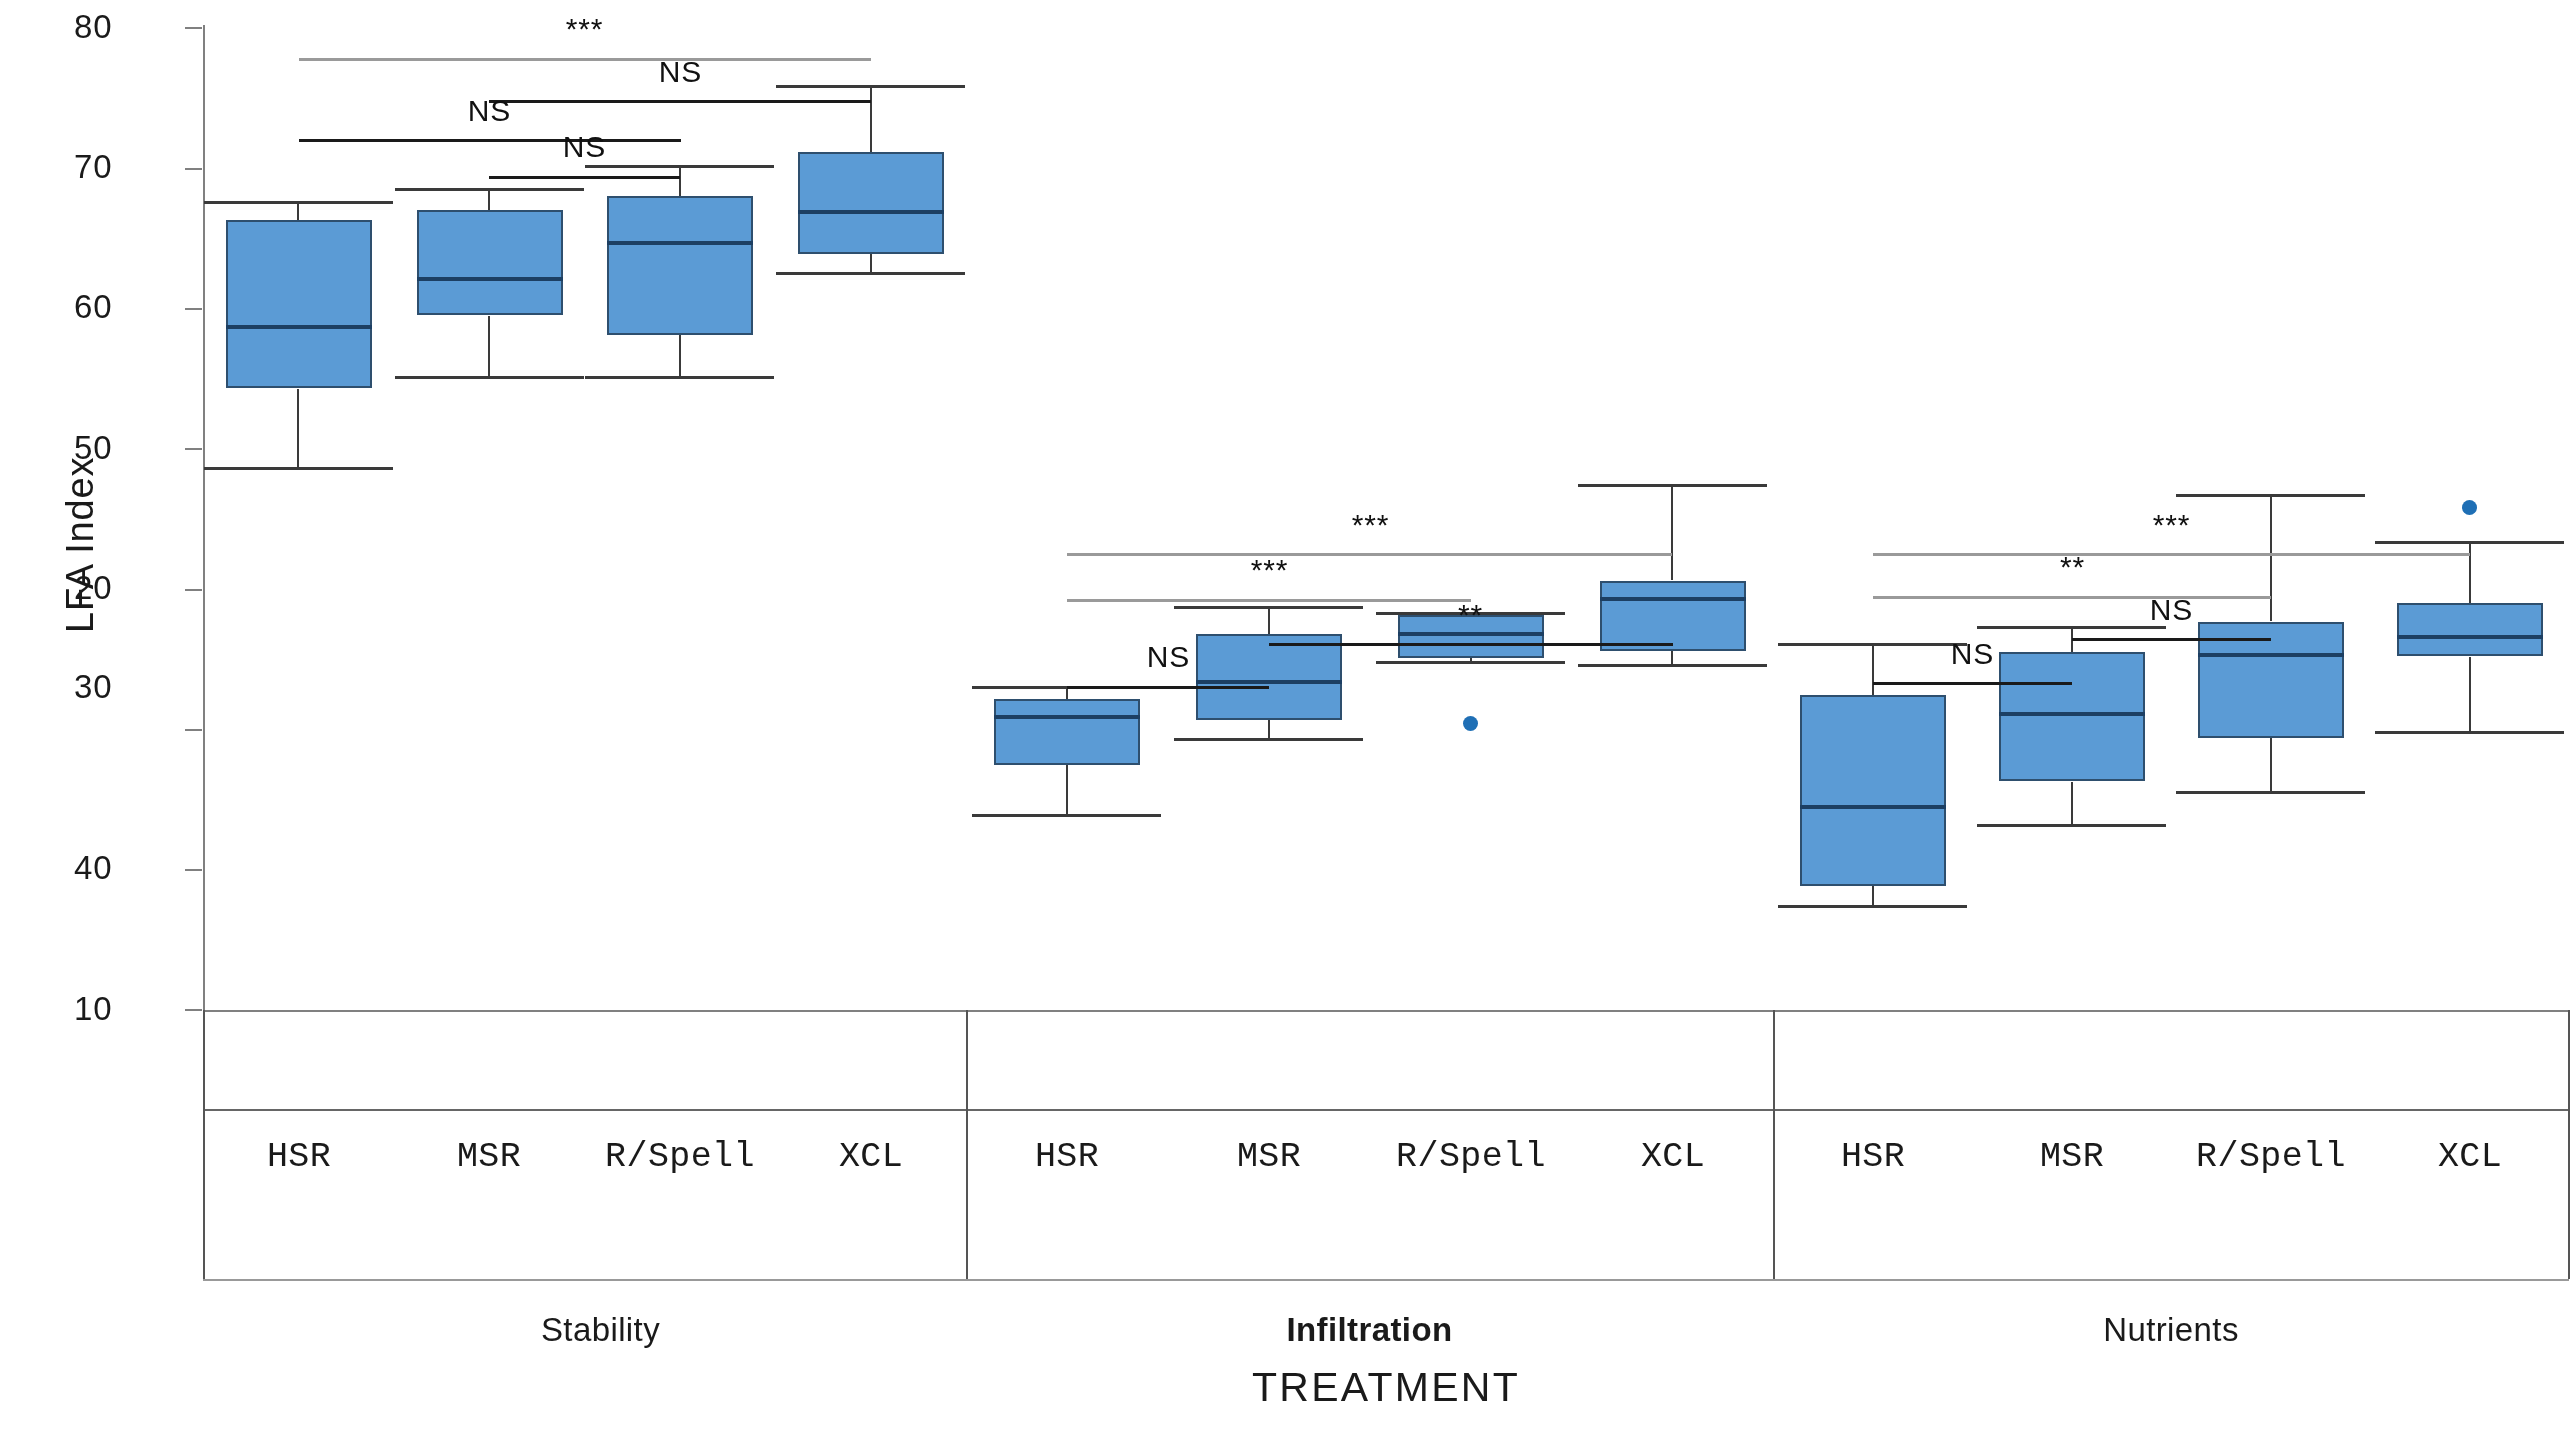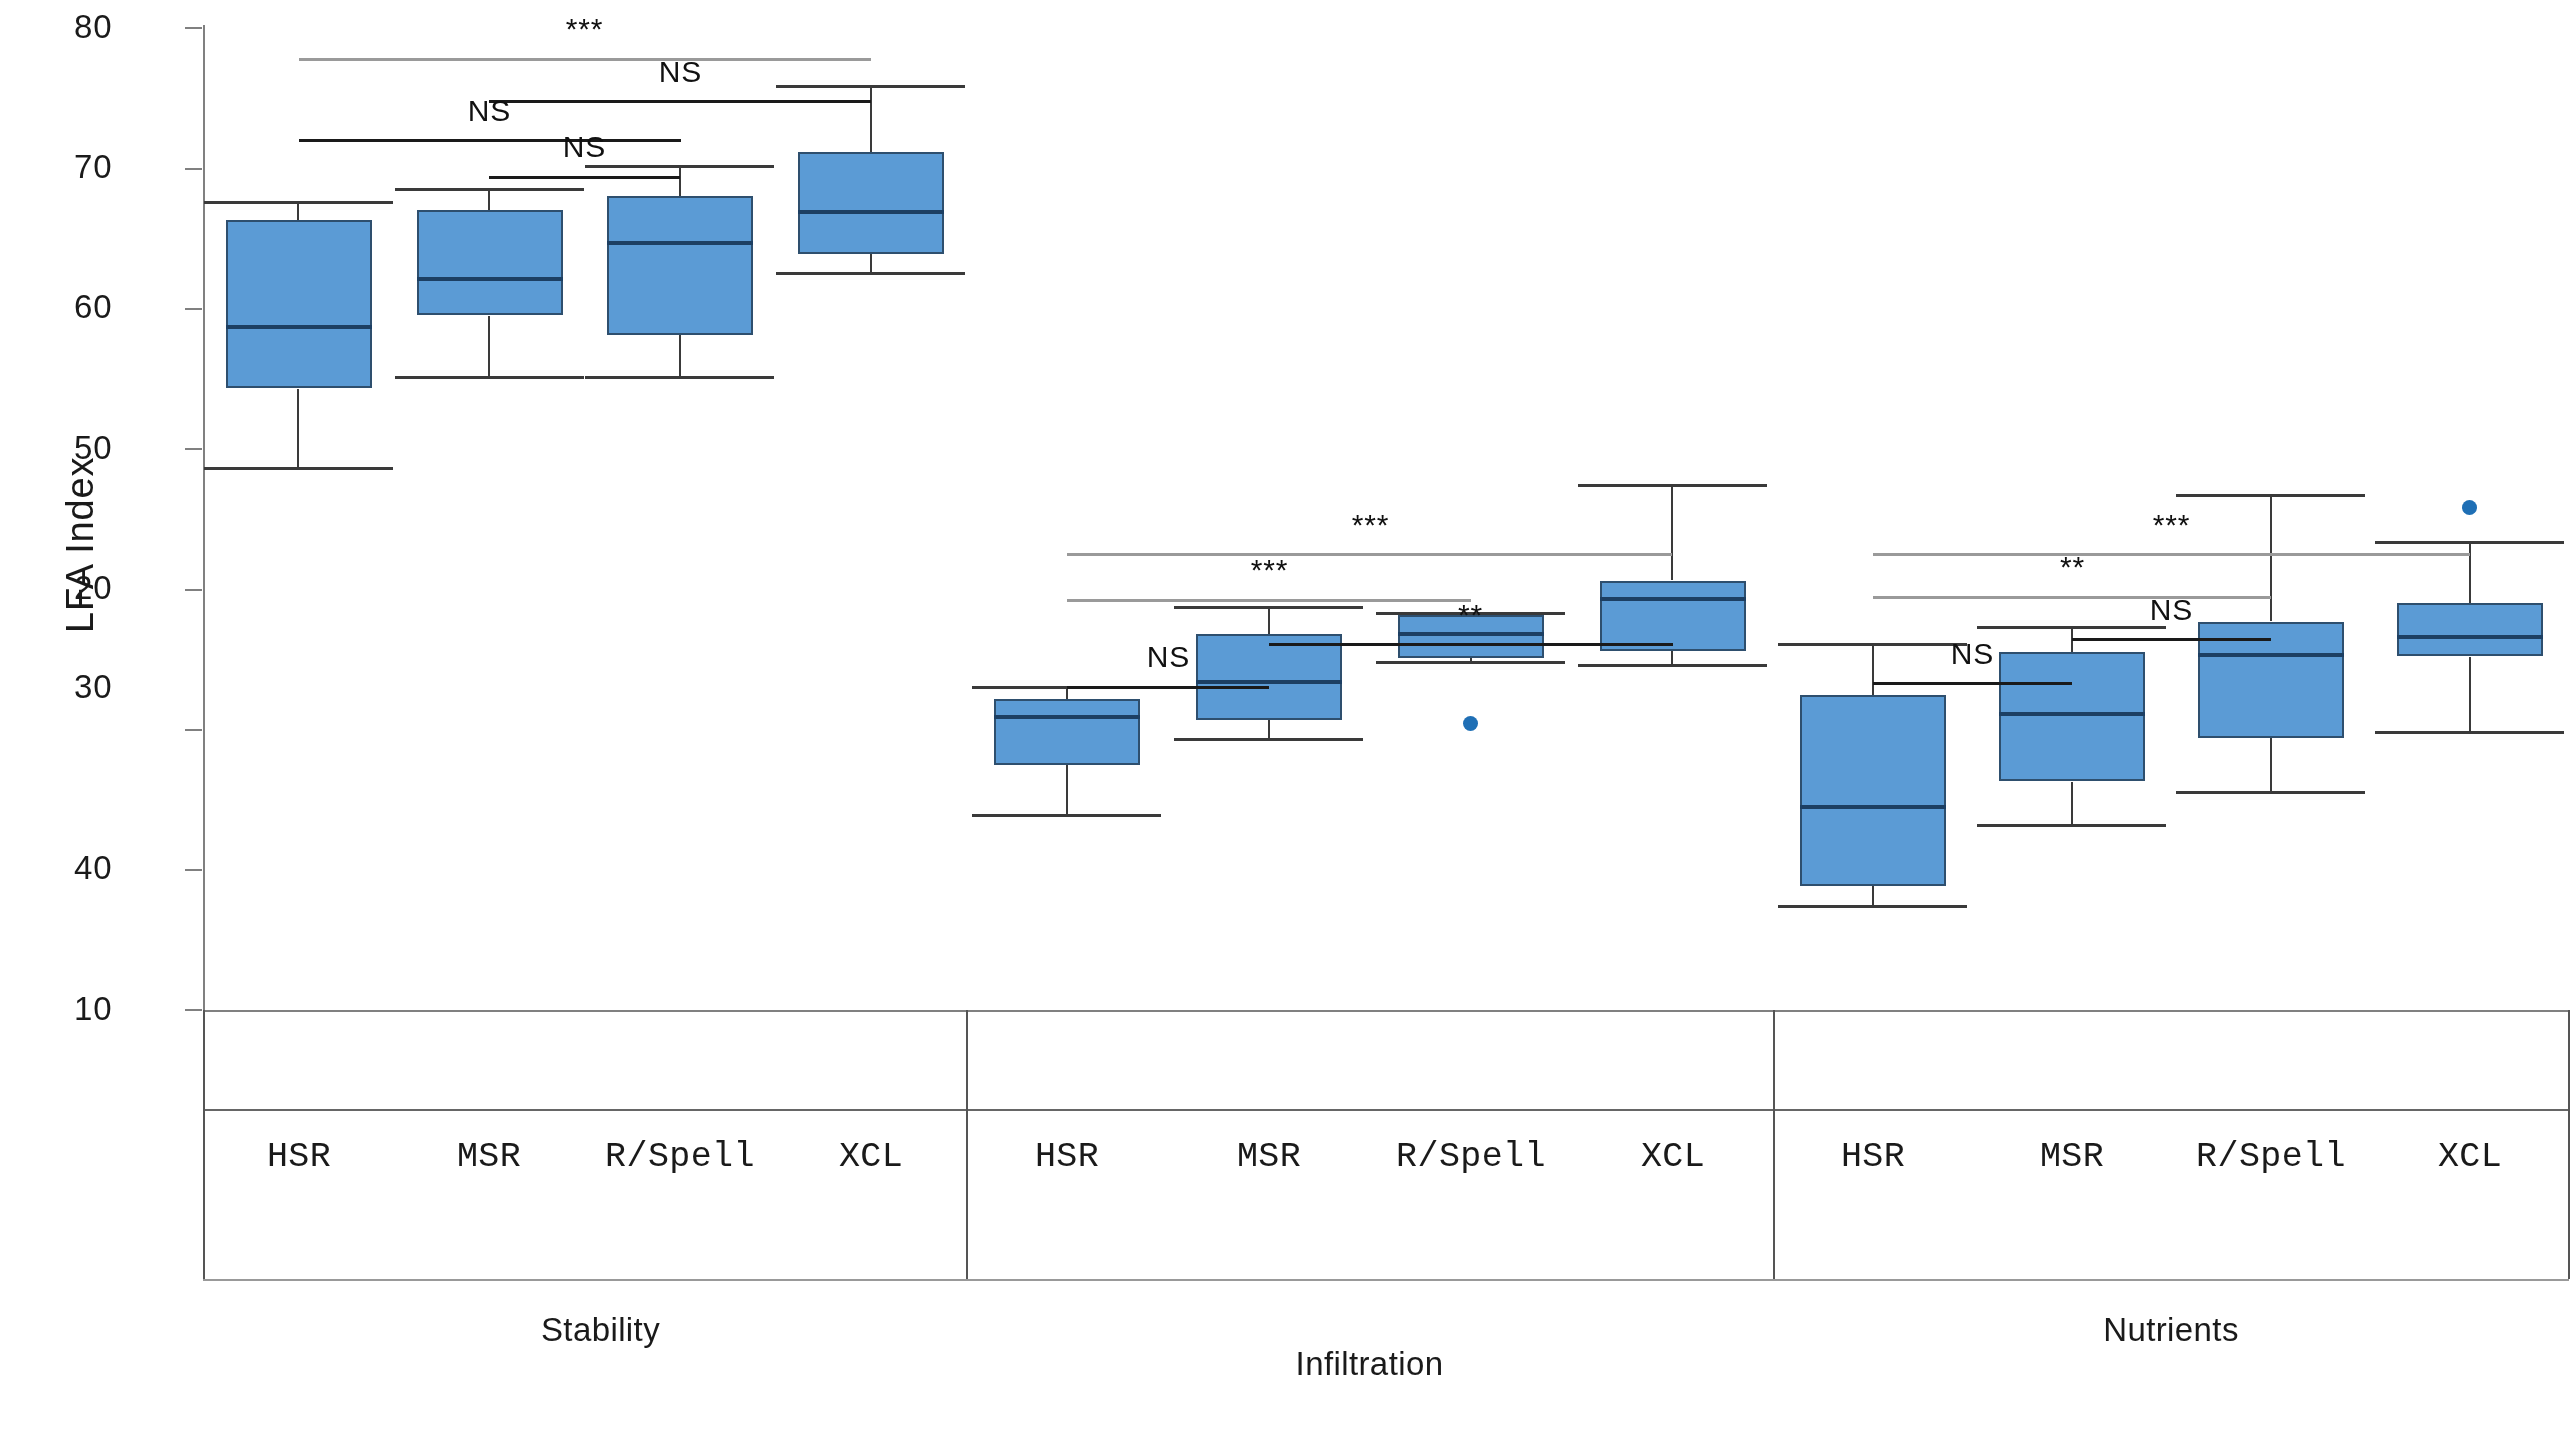--- a/index.html
+++ b/index.html
@@ -121,21 +121,21 @@
     <div class="bx-median" style="left: 1398px; top: 632px; width: 146px;"></div>
     <div class="bx-outlier" style="left: 1463px; top: 716px;"></div>
     <div class="cat-label" style="left: 1342px; top: 1137px; width: 258px;">R/Spell</div>
     <div class="bx-whisk-v" style="left: 1671px; top: 485px; height: 95px;"></div>
     <div class="bx-whisk-v" style="left: 1671px; top: 651px; height: 14px;"></div>
     <div class="bx-cap" style="left: 1578px; top: 484px; width: 189px;"></div>
     <div class="bx-cap" style="left: 1578px; top: 664px; width: 189px;"></div>
     <div class="bx-box" style="left: 1600px; top: 581px; width: 146px; height: 70px;"></div>
     <div class="bx-median" style="left: 1600px; top: 597px; width: 146px;"></div>
     <div class="cat-label" style="left: 1544px; top: 1137px; width: 258px;">XCL</div>
-    <div class="group-label" style="left: 966px; top: 1345px; width: 807px;">Infiltration</div>
+    <div class="group-label" style="left: 966px; top: 1311px; width: 807px; font-weight: bold;">Infiltration</div>
     <div class="sig-bar" style="left: 1067px; top: 553px; width: 605px; background: rgb(154, 154, 154);"></div>
     <div class="sig-label" style="left: 1249px; top: 508px; width: 243px;">***</div>
     <div class="sig-bar" style="left: 1067px; top: 599px; width: 404px; background: rgb(154, 154, 154);"></div>
     <div class="sig-label" style="left: 1148px; top: 553px; width: 243px;">***</div>
     <div class="sig-bar" style="left: 1269px; top: 643px; width: 404px; background: rgb(26, 26, 26);"></div>
     <div class="sig-label" style="left: 1349px; top: 598px; width: 243px;">**</div>
     <div class="sig-bar" style="left: 1067px; top: 686px; width: 202px; background: rgb(26, 26, 26);"></div>
     <div class="sig-label" style="left: 1047px; top: 640px; width: 243px;">NS</div>
     <div class="bx-whisk-v" style="left: 1872px; top: 644px; height: 51px;"></div>
     <div class="bx-whisk-v" style="left: 1872px; top: 885px; height: 21px;"></div>
@@ -168,14 +168,15 @@
     <div class="cat-label" style="left: 2341px; top: 1137px; width: 258px;">XCL</div>
     <div class="group-label" style="left: 1773px; top: 1311px; width: 796px;">Nutrients</div>
     <div class="sig-bar" style="left: 1873px; top: 553px; width: 597px; background: rgb(154, 154, 154);"></div>
     <div class="sig-label" style="left: 2050px; top: 508px; width: 243px;">***</div>
     <div class="sig-bar" style="left: 1873px; top: 596px; width: 398px; background: rgb(154, 154, 154);"></div>
     <div class="sig-label" style="left: 1951px; top: 550px; width: 243px;">**</div>
     <div class="sig-bar" style="left: 2072px; top: 638px; width: 199px; background: rgb(26, 26, 26);"></div>
     <div class="sig-label" style="left: 2050px; top: 593px; width: 243px;">NS</div>
     <div class="sig-bar" style="left: 1873px; top: 682px; width: 199px; background: rgb(26, 26, 26);"></div>
     <div class="sig-label" style="left: 1851px; top: 637px; width: 243px;">NS</div>
+    <div class="x-axis-title" style="left: 1007px; top: 1364px; width: 758px;">TREATMENT</div>
   </div>
 
 
 </body></html>

